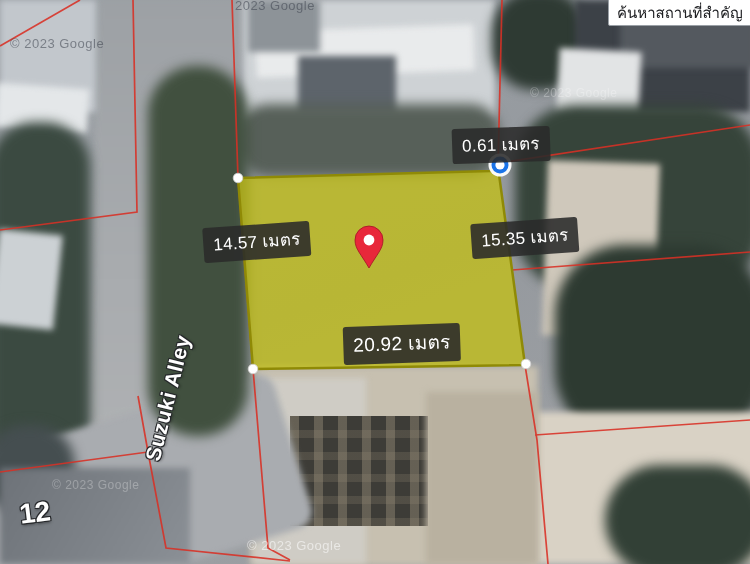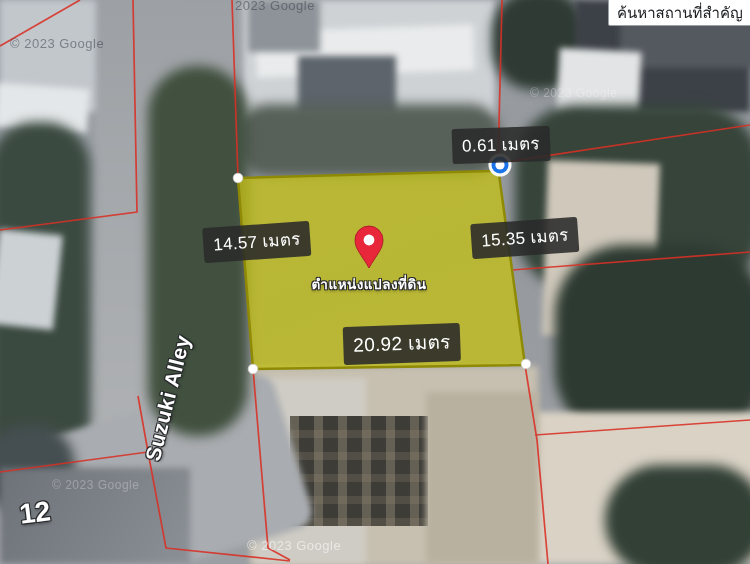--- a/index.html
+++ b/index.html
@@ -134,21 +134,20 @@
       <path d="M369,268 C361,254 355,249 355,240 a14,14 0 1 1 28,0 c0,9 -6,14 -14,28 z" fill="#e8273a" stroke="#a31324" stroke-width="0.8"></path>
       <circle cx="369" cy="240" r="5.4" fill="#ffffff"></circle>
     </g>
   </svg>
 
   <div class="m-label" style="left:501px;top:145px;transform:translate(-50%,-50%) rotate(-2deg);">0.61 เมตร</div>
   <div class="m-label" style="left:257px;top:242px;transform:translate(-50%,-50%) rotate(-4deg);">14.57 เมตร</div>
   <div class="m-label" style="left:525px;top:238px;transform:translate(-50%,-50%) rotate(-4deg);">15.35 เมตร</div>
   <div class="m-label" style="left:402px;top:344px;font-size:19px;transform:translate(-50%,-50%) rotate(-2deg);">20.92 เมตร</div>
 
-  <div class="outlined pin-caption">ตำแหน่งแปลงที่ดิน</div>
 
   <div class="outlined road-name">Suzuki Alley</div>
   <div class="outlined house-no">12</div>
 
   <div class="wm wm-dark" style="left:235px;top:-2px;">2023 Google</div>
   <div class="wm wm-dark" style="left:10px;top:36px;">© 2023 Google</div>
   <div class="wm wm-light" style="left:247px;top:538px;">© 2023 Google</div>
   <div class="wm wm-faint" style="left:52px;top:478px;font-size:12px;">© 2023 Google</div>
   <div class="wm wm-faint" style="left:530px;top:86px;font-size:12px;">© 2023 Google</div>
 

